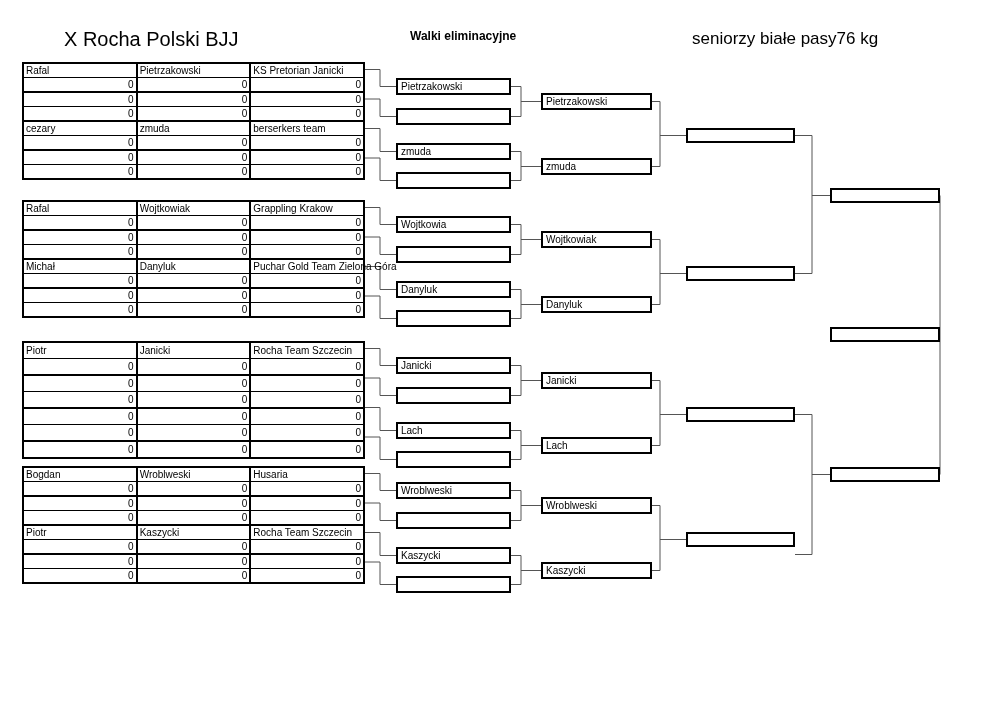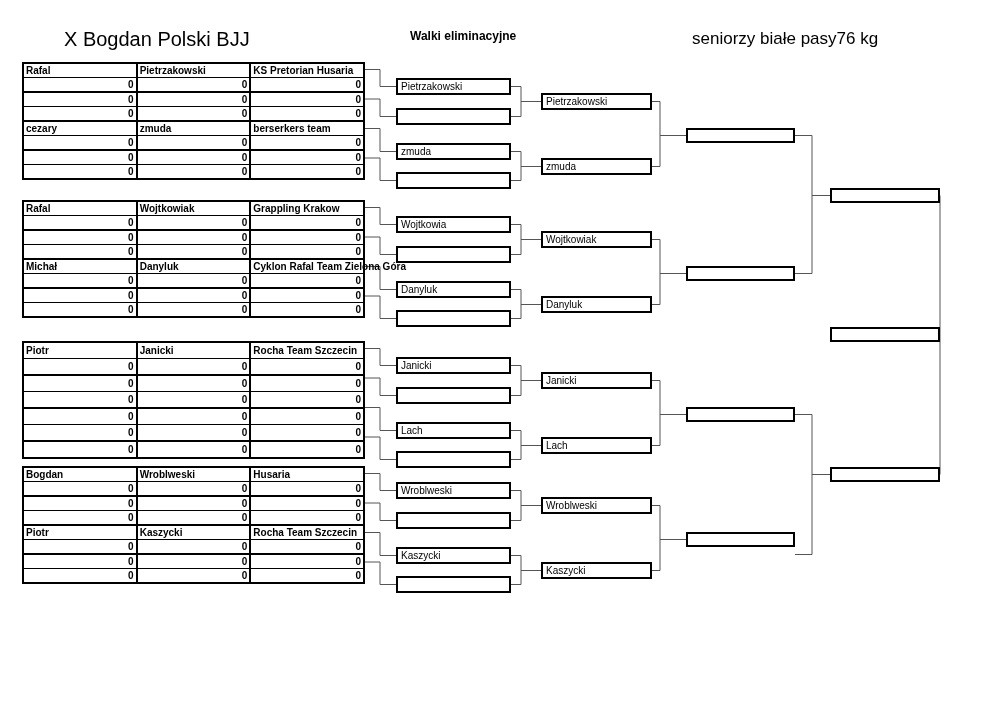--- a/index.html
+++ b/index.html
@@ -11,21 +11,21 @@
   .title{left:64px;top:28px;font-size:20px;}
   .stage{left:410px;top:29px;font-size:12px;font-weight:bold;}
   .cat{left:692px;top:29px;font-size:17px;}
 
   .group{position:absolute;left:0;width:992px;height:140px;}
   .lines{position:absolute;left:0;top:0;pointer-events:none;}
   .lines polyline,.lines line{fill:none;stroke:#555;stroke-width:1;}
 
   table.tbl{
     position:absolute;left:22px;top:0;width:343px;height:118px;
-    border-collapse:collapse;table-layout:fixed;border:2px solid #000;font-weight:bold;
+    border-collapse:collapse;table-layout:fixed;border:2px solid #000;
   }
   table.tbl td{
     border:2px solid #000;font-size:10px;line-height:11px;
     padding:0 2px;overflow:visible;vertical-align:middle;
   }
   table.tbl tr:nth-child(odd) td{border-bottom-width:1px;}
   table.tbl tr:nth-child(even) td{border-top-width:1px;}
   td.z{text-align:right;}
   .ovf{white-space:nowrap;}
 
@@ -34,21 +34,21 @@
   .r1{left:396px;width:115px;height:17px;}
   .r2{left:541px;width:111px;height:17px;}
   .r3{left:686px;top:66px;width:109px;height:15px;}
   .ta{top:16px}.tb{top:46px}.tc{top:81px}.td2{top:110px}.te{top:31px}.tf{top:96px}
   .semi{left:830px;width:110px;height:15px;}
   .fin{left:830px;top:327px;width:110px;height:15px;}
 </style>
 </head>
 <body>
 
-<div class="hdr title">X Bogdan Polski BJJ</div>
+<div class="hdr title">X Rocha Polski BJJ</div>
 <div class="hdr stage">Walki eliminacyjne</div>
 <div class="hdr cat">seniorzy białe pasy76 kg</div>
 
 <div class="group" style="top:62px">
   <svg class="lines" width="992" height="140">
     <polyline points="365,7.5 380,7.5 380,24.5 396,24.5"></polyline>
     <polyline points="365,37 380,37 380,54.5 396,54.5"></polyline>
     <polyline points="365,66.5 380,66.5 380,89.5 396,89.5"></polyline>
     <polyline points="365,96 380,96 380,118.5 396,118.5"></polyline>
     <polyline points="511,24.5 521,24.5 521,54.5 511,54.5"></polyline>
@@ -56,21 +56,21 @@
     <polyline points="511,89.5 521,89.5 521,118.5 511,118.5"></polyline>
     <polyline points="521,104.5 541,104.5"></polyline>
     <polyline points="652,39.5 660,39.5 660,104.5 652,104.5"></polyline>
     <polyline points="660,73.5 686,73.5"></polyline>
   </svg>
   <table class="tbl">
     <tbody>
         <tr>
       <td class="nm">Rafal</td>
       <td class="nm">Pietrzakowski</td>
-      <td class="nm"><span class="ovf">KS Pretorian Husaria</span></td>
+      <td class="nm"><span class="ovf">KS Pretorian Janicki</span></td>
     </tr>
     <tr>
       <td class="z">0</td>
       <td class="z">0</td>
       <td class="z">0</td>
     </tr>
     <tr>
       <td class="z">0</td>
       <td class="z">0</td>
       <td class="z">0</td>
@@ -156,21 +156,21 @@
       <td class="z">0</td>
     </tr>
     <tr>
       <td class="z">0</td>
       <td class="z">0</td>
       <td class="z">0</td>
     </tr>
     <tr>
       <td class="nm">Michał</td>
       <td class="nm">Danyluk</td>
-      <td class="nm"><span class="ovf">Cyklon Rafal Team Zielona Góra</span></td>
+      <td class="nm"><span class="ovf">Puchar Gold Team Zielona Góra</span></td>
     </tr>
     <tr>
       <td class="z">0</td>
       <td class="z">0</td>
       <td class="z">0</td>
     </tr>
     <tr>
       <td class="z">0</td>
       <td class="z">0</td>
       <td class="z">0</td>

